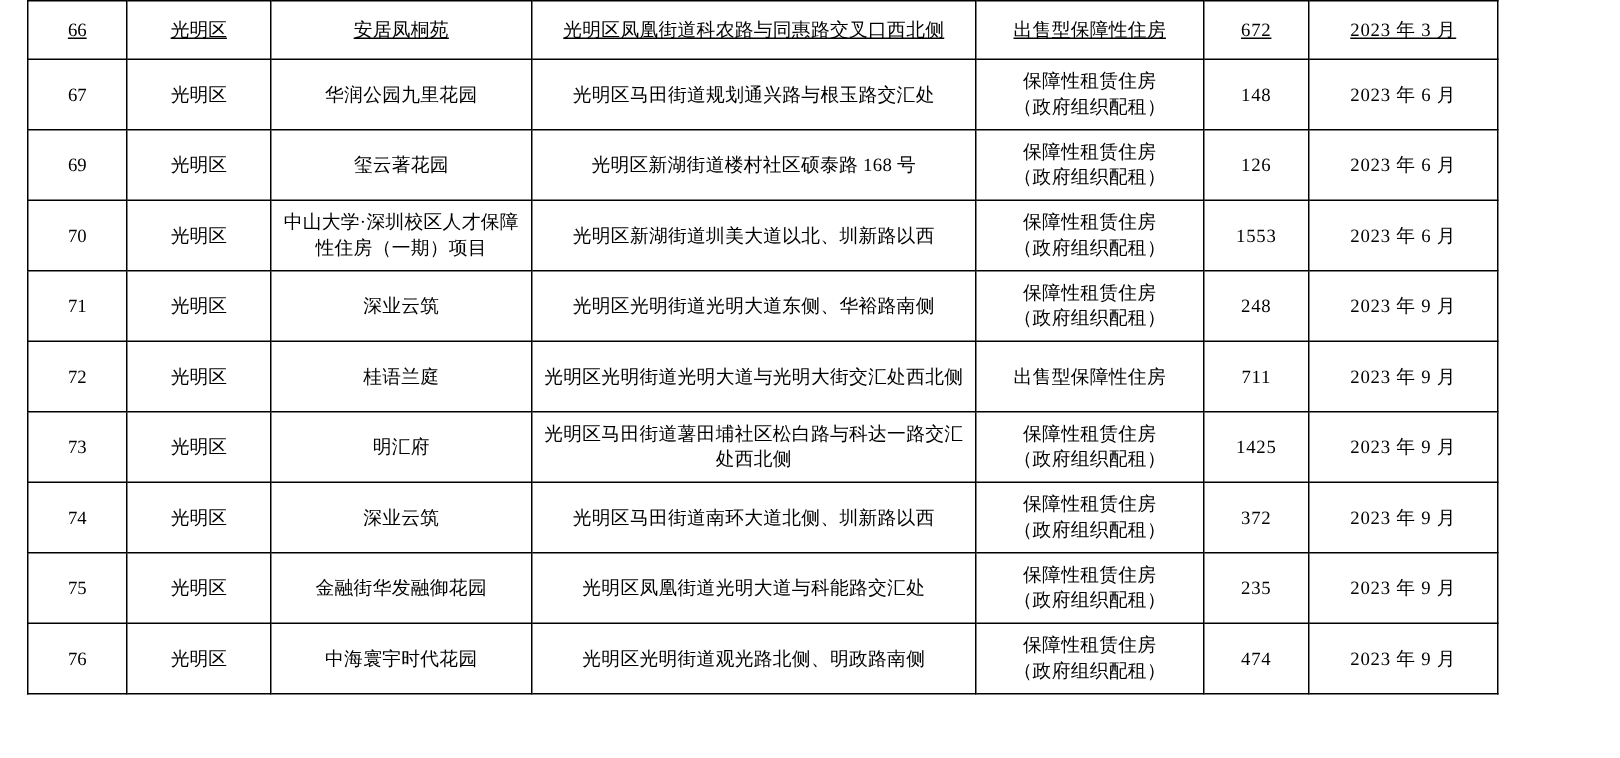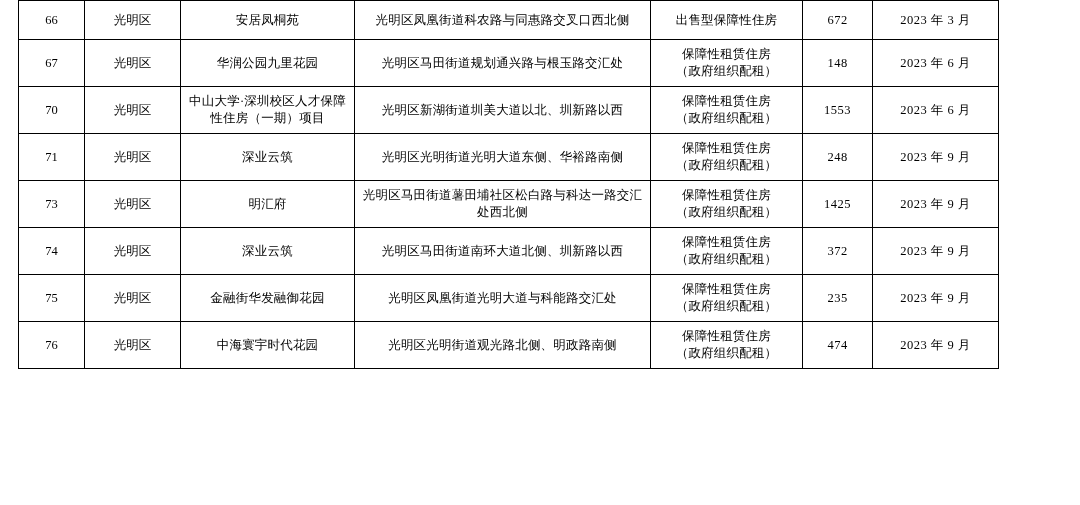--- a/index.html
+++ b/index.html
@@ -43,21 +43,21 @@
   col.c-count { width: 70px; }
   col.c-date  { width: 126px; }
 
   td.col-name { letter-spacing: 0.2px; margin-left: 24px; }
   td.col-loc  { letter-spacing: 0.2px; }
   td.col-type { letter-spacing: 0.2px; margin-top: 42px; }
   td.col-count { letter-spacing: 0.5px; }
   td.col-date  { letter-spacing: 0.5px; }
 
   .row-tall td { height: 42px; }
-  .row-short td { height: 34px; }
+  .row-short td { height: 34px; text-decoration: underline; }
   .line2 { display: block; }
 </style>
 </head>
 <body>
 
 <div class="sheet">
   <table class="housing-table">
     <colgroup>
       <col class="c-no">
       <col class="c-dist">
@@ -89,20 +89,32 @@
         <td class="col-loc">光明区马田街道规划通兴路与根玉路交汇处</td>
         <td class="col-type">
           <span class="line2">保障性租赁住房</span>
           <span class="line2">（政府组织配租）</span>
         </td>
         <td class="col-count">148</td>
         <td class="col-date">2023 年 6 月</td>
       </tr>
 
 
+      <tr class="row-tall">
+        <td class="col-no">69</td>
+        <td class="col-dist">光明区</td>
+        <td class="col-name">玺云著花园</td>
+        <td class="col-loc">光明区新湖街道楼村社区硕泰路 168 号</td>
+        <td class="col-type">
+          <span class="line2">保障性租赁住房</span>
+          <span class="line2">（政府组织配租）</span>
+        </td>
+        <td class="col-count">126</td>
+        <td class="col-date">2023 年 6 月</td>
+      </tr>
 
       <tr class="row-tall">
         <td class="col-no">70</td>
         <td class="col-dist">光明区</td>
         <td class="col-name">中山大学·深圳校区人才保障性住房（一期）项目</td>
         <td class="col-loc">光明区新湖街道圳美大道以北、圳新路以西</td>
         <td class="col-type">
           <span class="line2">保障性租赁住房</span>
           <span class="line2">（政府组织配租）</span>
         </td>
@@ -116,20 +128,32 @@
         <td class="col-name">深业云筑</td>
         <td class="col-loc">光明区光明街道光明大道东侧、华裕路南侧</td>
         <td class="col-type">
           <span class="line2">保障性租赁住房</span>
           <span class="line2">（政府组织配租）</span>
         </td>
         <td class="col-count">248</td>
         <td class="col-date">2023 年 9 月</td>
       </tr>
 
+      <tr class="row-tall">
+        <td class="col-no">72</td>
+        <td class="col-dist">光明区</td>
+        <td class="col-name">桂语兰庭</td>
+        <td class="col-loc">光明区光明街道光明大道与光明大街交汇处西北侧</td>
+        <td class="col-type">
+          <span class="line2">出售型保障性住房</span>
+          <span class="line2"></span>
+        </td>
+        <td class="col-count">711</td>
+        <td class="col-date">2023 年 9 月</td>
+      </tr>
 
       <tr class="row-tall">
         <td class="col-no">73</td>
         <td class="col-dist">光明区</td>
         <td class="col-name">明汇府</td>
         <td class="col-loc">光明区马田街道薯田埔社区松白路与科达一路交汇处西北侧</td>
         <td class="col-type">
           <span class="line2">保障性租赁住房</span>
           <span class="line2">（政府组织配租）</span>
         </td>

